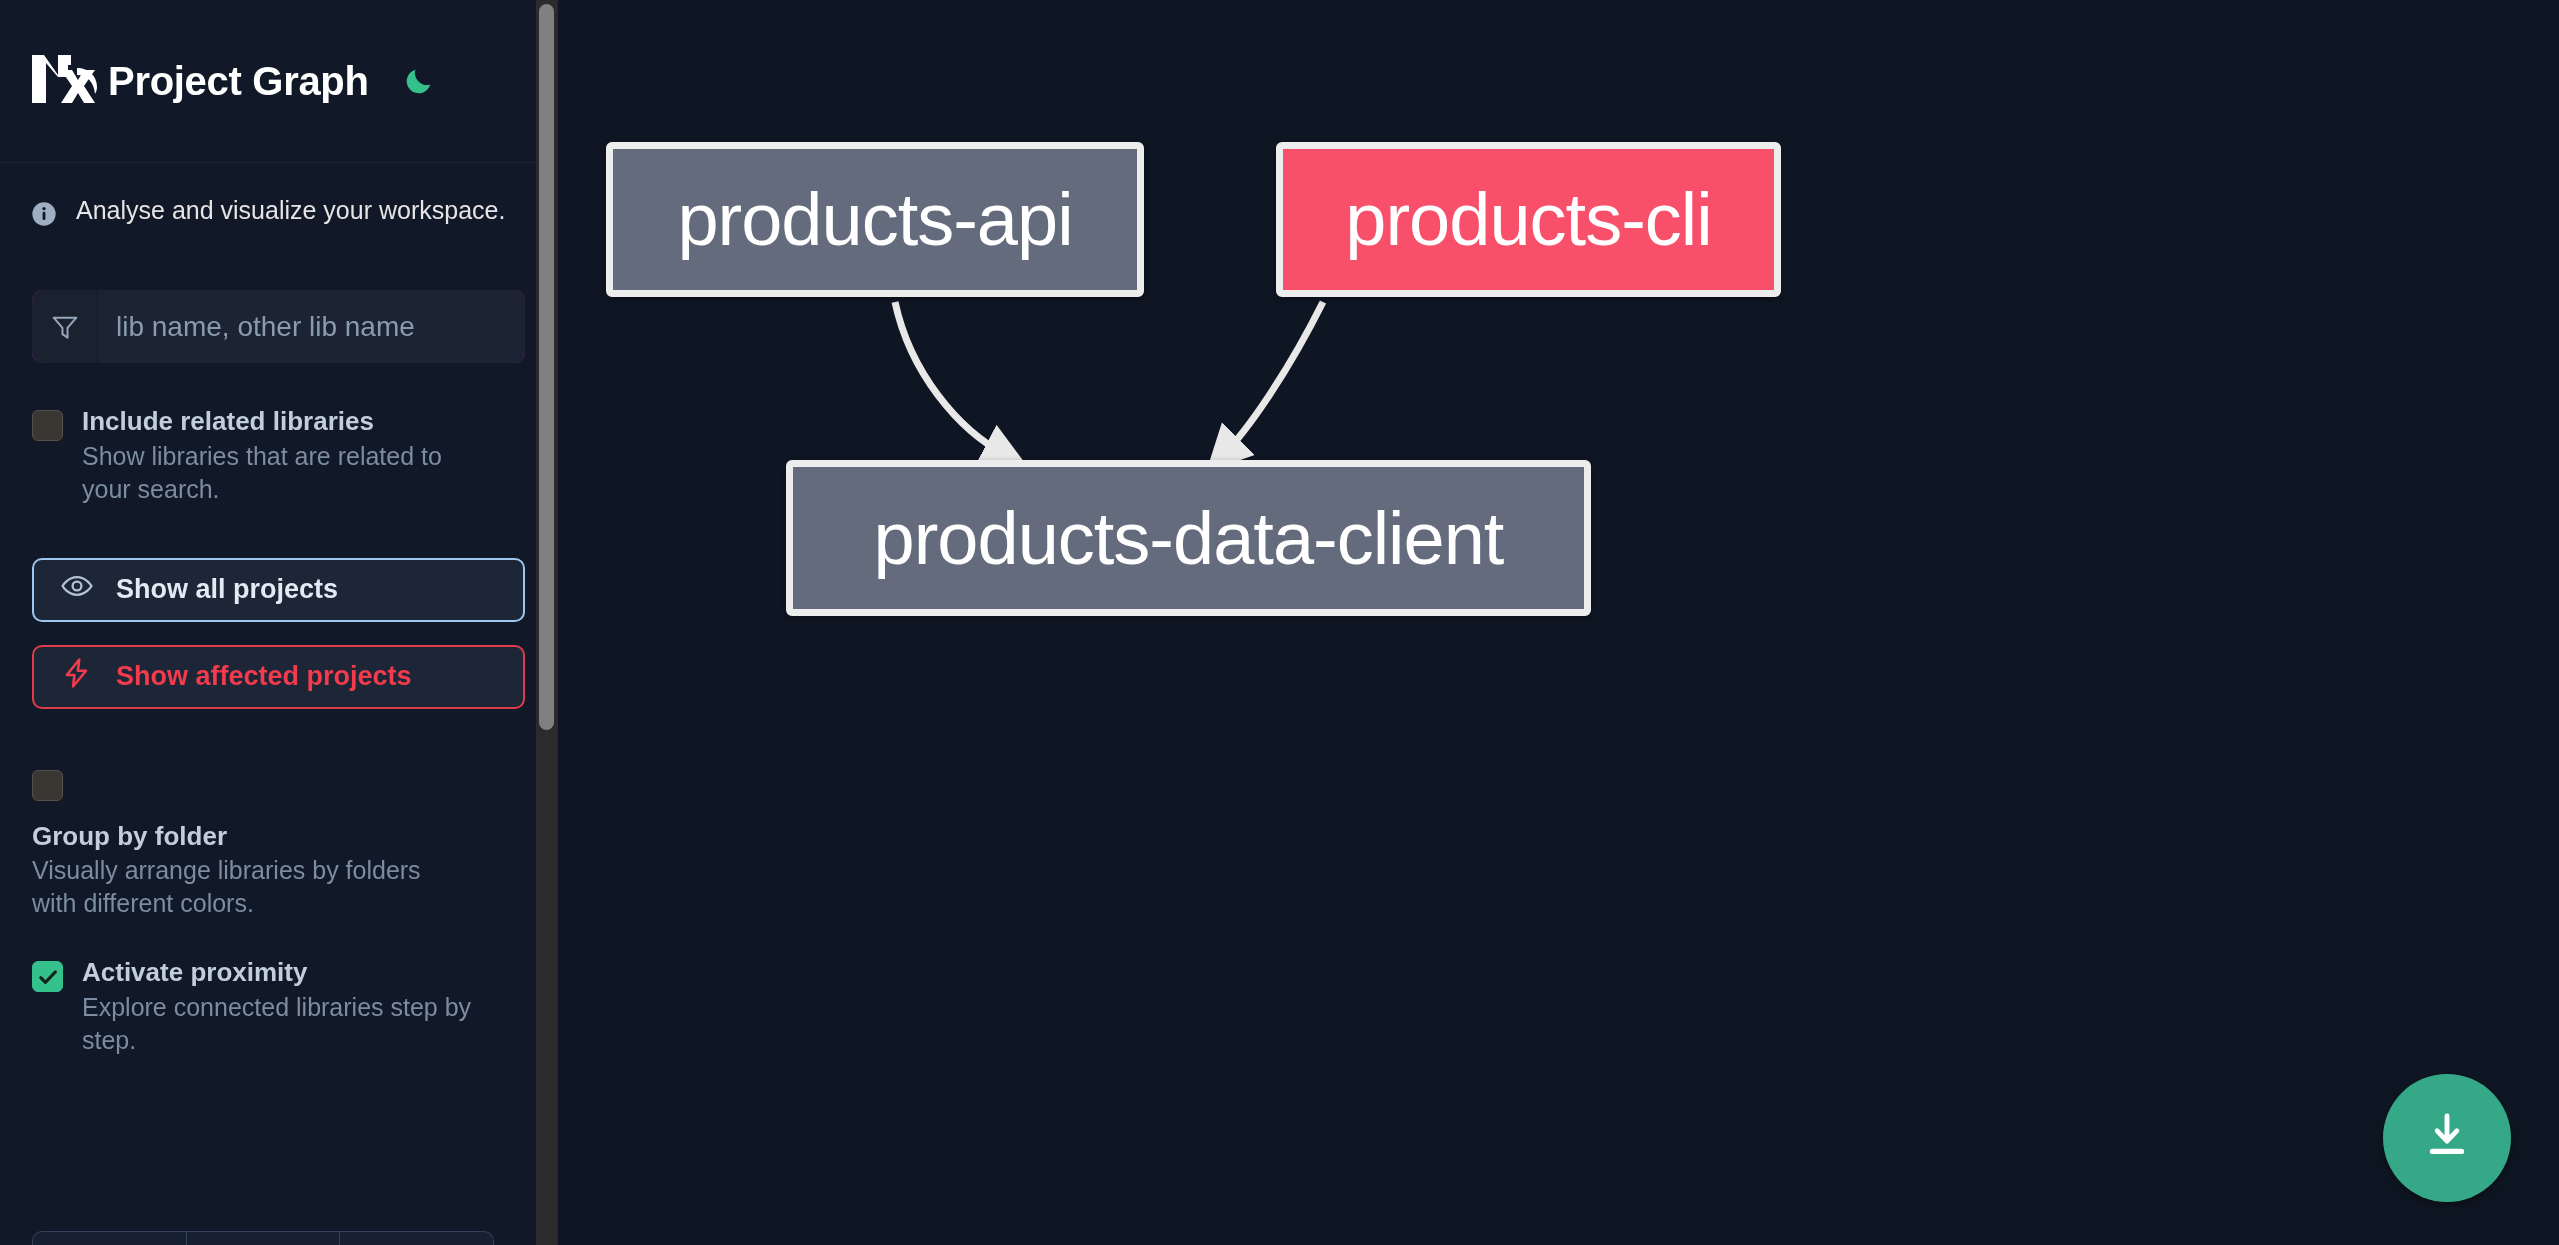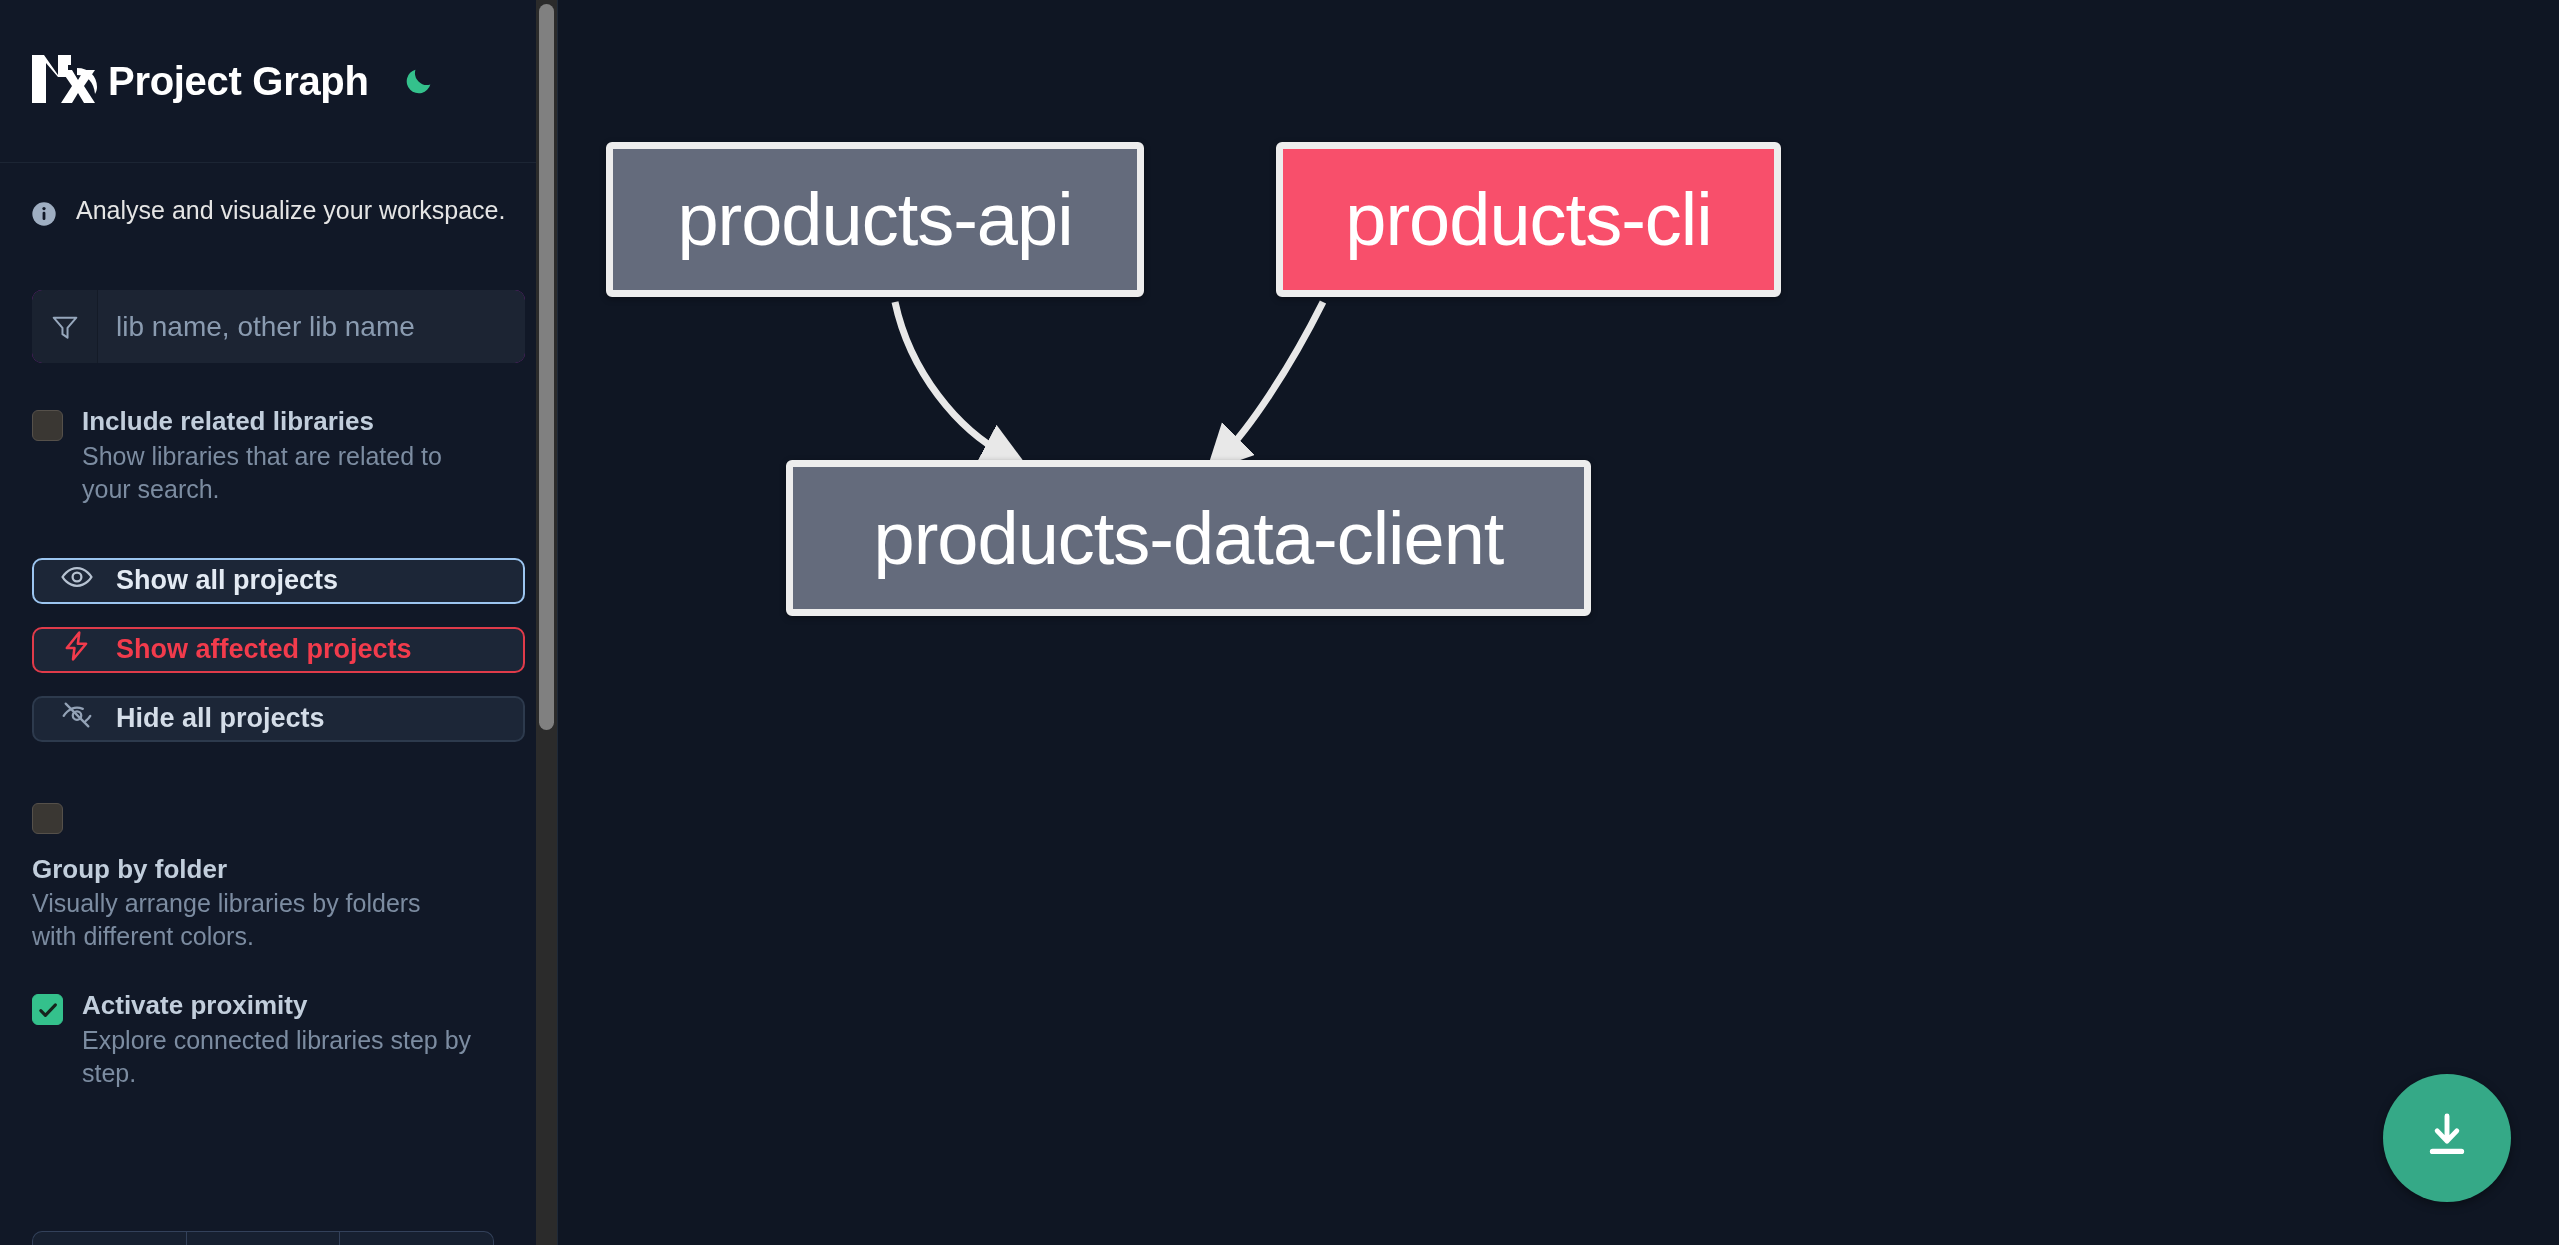--- a/index.html
+++ b/index.html
@@ -141,21 +141,21 @@
   }
 
   
   #buttons {
     margin: 52px 32px 0 32px;
     display: flex;
     flex-direction: column;
     gap: 23px;
   }
   .btn {
-    height: 46px;
+    height: 64px;
     display: flex;
     align-items: center;
     gap: 22px;
     padding: 0 26px;
     border-radius: 10px;
     background: #1C2637;
     border: 2px solid #2d3a4d;
     cursor: pointer;
     font-size: 27px;
     font-weight: 700;
@@ -313,29 +313,20 @@
 
         <div class="btn danger">
           <span>
             <svg width="34" height="34" viewBox="0 0 24 24">
               <path d="M13.6 2.5 4.8 13.4h5.4L9.2 21.5l9.2-11.1h-5.8z" fill="none" stroke="#F23B4C" stroke-width="1.8" stroke-linejoin="round"></path>
             </svg>
           </span>
           <span>Show affected projects</span>
         </div>
 
-        <div class="btn">
-          <span>
-            <svg width="34" height="34" viewBox="0 0 24 24">
-              <path d="M2.6 12.6S6 6.8 12 6.8c1.5 0 2.9.4 4.1.9M21.4 12.6s-1.2 2-3.2 3.6M4 4l16 16" fill="none" stroke="#93A2B6" stroke-width="1.6" stroke-linecap="round"></path>
-              <circle cx="12" cy="12.4" r="3" fill="none" stroke="#93A2B6" stroke-width="1.6"></circle>
-            </svg>
-          </span>
-          <span>Hide all projects</span>
-        </div>
       </div>
 
       <div class="check-block" style="margin-top:56px;flex-direction:column;">
         <span class="checkbox"></span>
         <span class="check-texts">
           <span class="check-title">Group by folder</span>
           <span class="check-sub">Visually arrange libraries by folders with different colors.</span>
         </span>
       </div>
 

